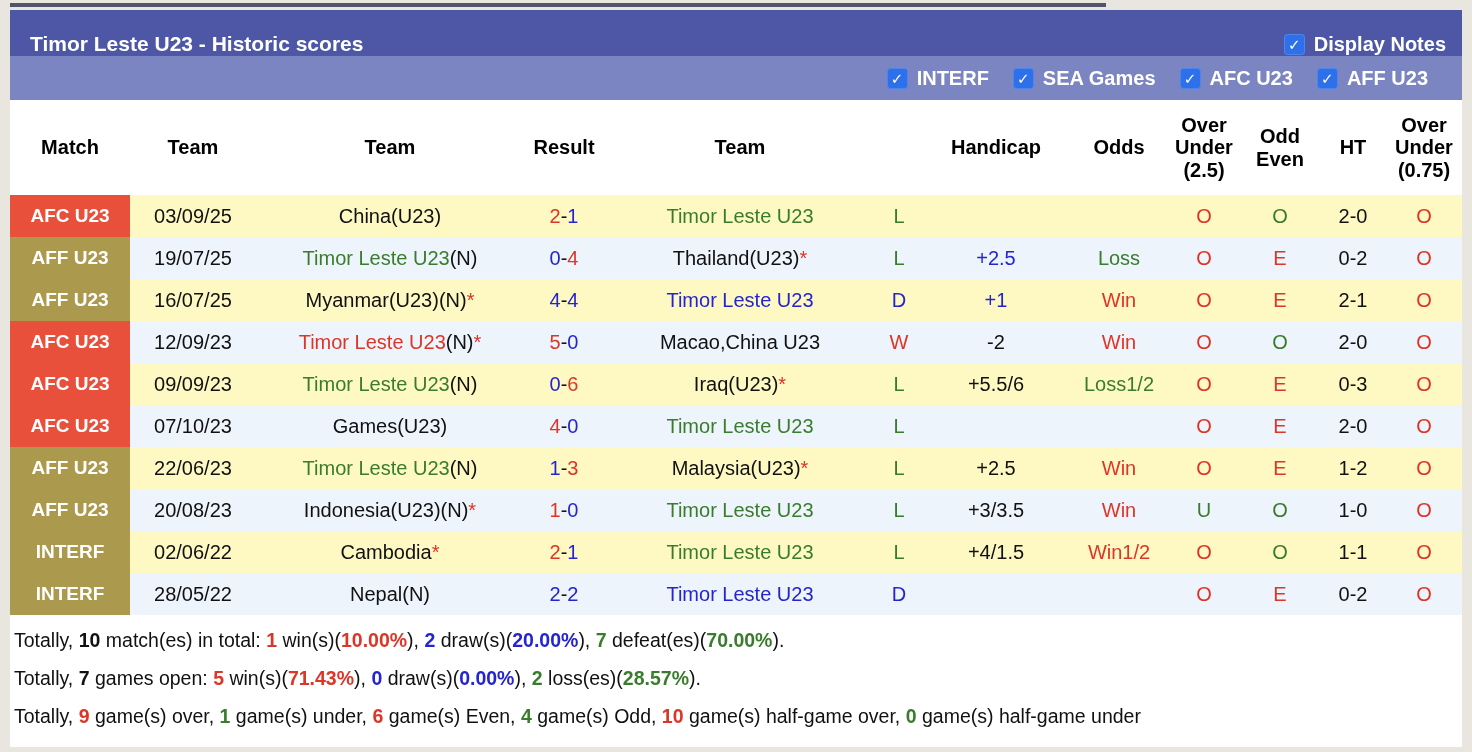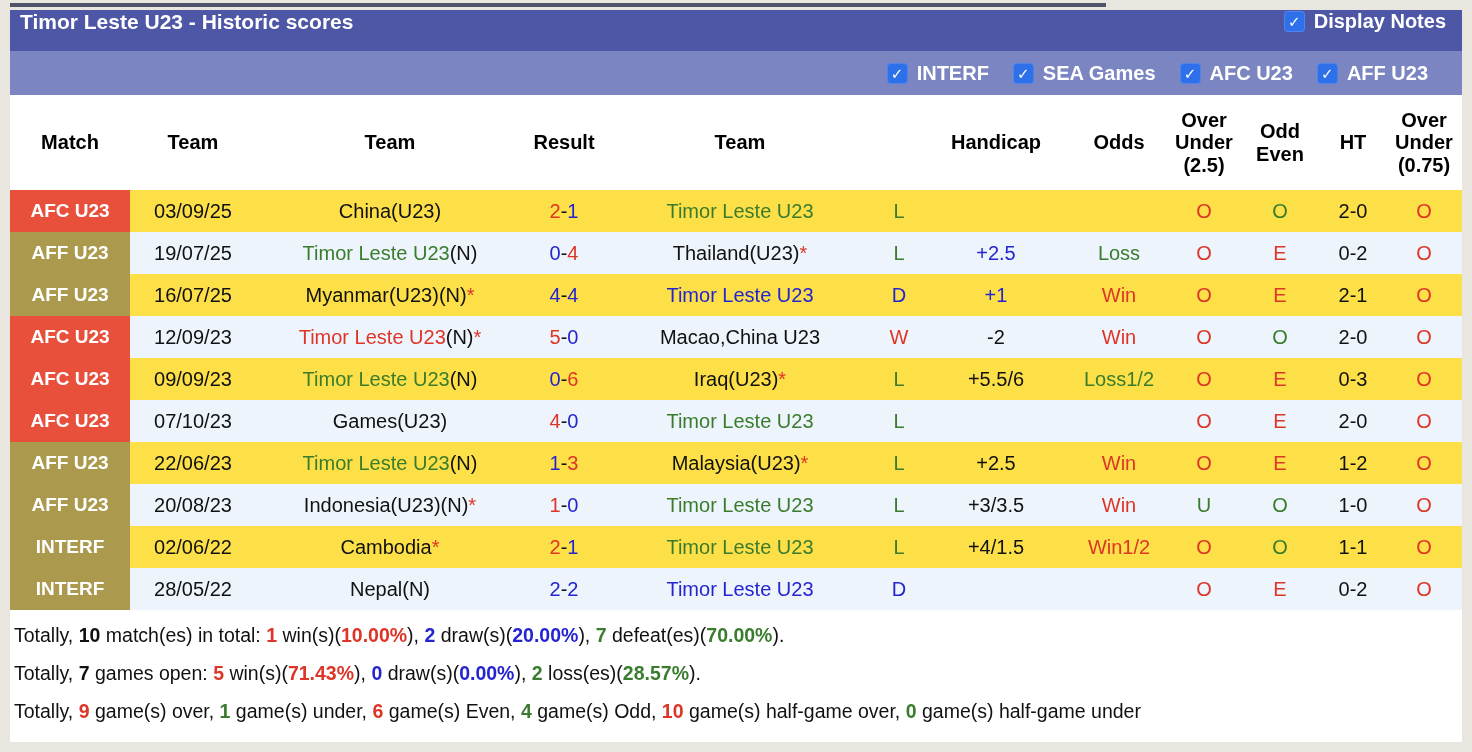--- a/index.html
+++ b/index.html
@@ -7,23 +7,23 @@
     width:1472px;height:752px;
     background:#e9e6e0;
     font-family:"Liberation Sans","DejaVu Sans",sans-serif;
     position:relative;overflow:hidden;
     -webkit-font-smoothing:antialiased;
   }
   .top-artifact{position:absolute;top:3px;left:10px;width:1096px;height:4px;background:#343a55;opacity:.85;}
   .widget{position:absolute;left:10px;top:10px;width:1452px;}
   
   .title-bar{
-    height:41px;background:#4d57a6;color:#fff;
-    display:flex;align-items:flex-start;justify-content:space-between;
-    padding:0 16px 0 10px;box-sizing:border-box;
+    height:46px;background:#4d57a6;color:#fff;
+    display:flex;align-items:flex-end;justify-content:space-between;
+    padding:0 16px 0 20px;box-sizing:border-box;
   }
   .title-bar .title{font-size:21px;font-weight:bold;}
   .chk-group{display:flex;align-items:center;gap:9px;}
   .checkbox{
     width:21px;height:21px;border-radius:4px;background:#2e70ea;
     display:inline-flex;align-items:center;justify-content:center;
     color:#fff;font-size:15px;font-weight:bold;line-height:1;
     box-shadow:inset 0 0 0 1px rgba(255,255,255,.15);
     cursor:pointer;flex:0 0 auto;
   }
@@ -49,21 +49,21 @@
   table{border-collapse:collapse;table-layout:fixed;width:1452px;background:#fff;}
   thead th{
     background:#fff;color:#000;font-size:20px;font-weight:bold;
     vertical-align:middle;text-align:center;white-space:pre-line;
     height:95px;line-height:1.12;padding:0;
   }
   tbody td{
     height:42px;padding:0;text-align:center;vertical-align:middle;
     font-size:20px;color:#111;white-space:nowrap;
   }
-  tbody tr.odd td{background:#fde047;}
+  tbody tr.odd td{background:#fef9c3;}
   tbody tr.even td{background:#edf4fb;}
   td.badge-cell{color:#fff !important;font-weight:bold;font-size:19px;}
   
   .summary{background:#fff;padding:6px 8px 12px 4px;}
   .summary-line{font-size:19.5px;color:#111;line-height:38px;white-space:nowrap;}
 </style>
 </head>
 <body>
 
 <div class="top-artifact"></div>

